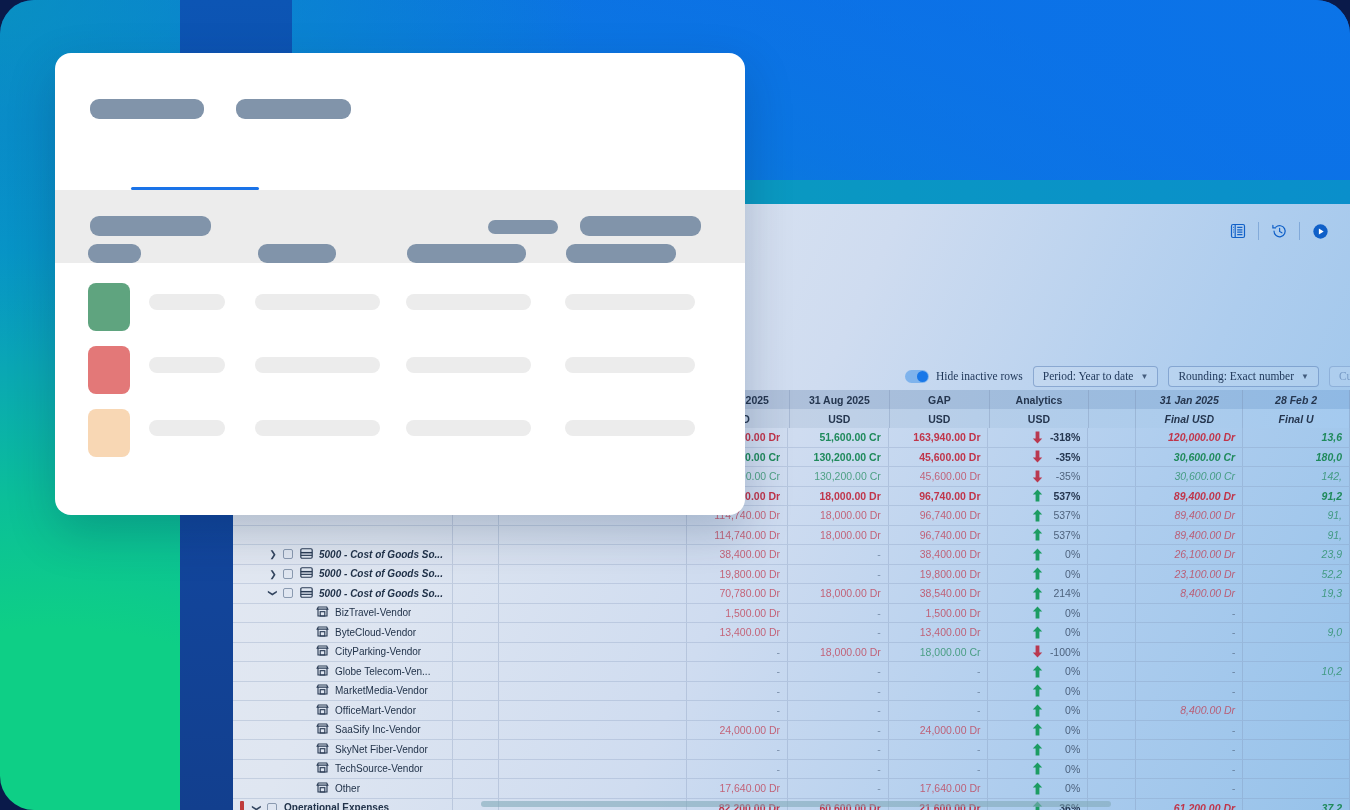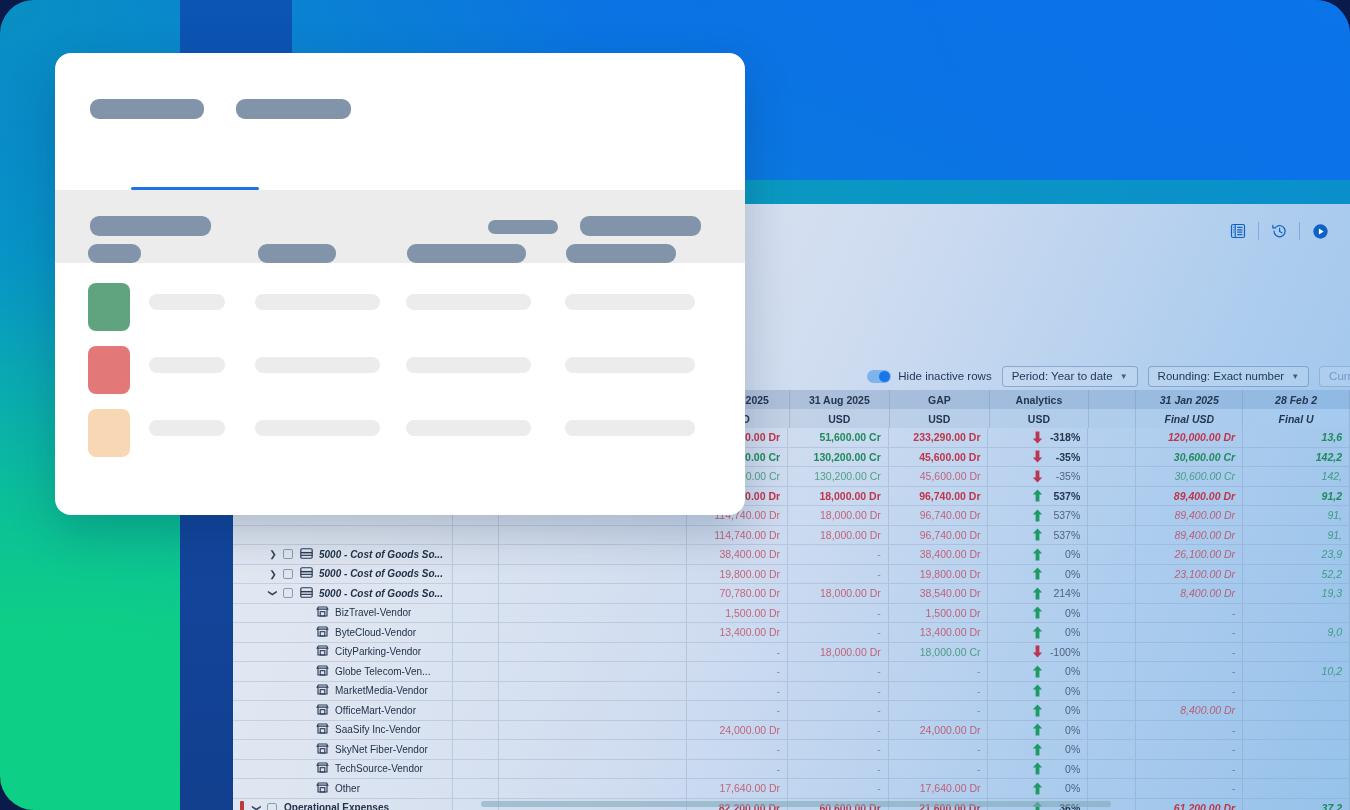--- a/index.html
+++ b/index.html
@@ -64,23 +64,24 @@
     color: #1060c8;
   }
   .icon-sep { width: 1px; height: 18px; background: rgba(30,90,170,.30); }
 
   
   #toolbar {
     position: absolute; left: 0; right: 0; top: 158px;
     height: 28px;
     display: flex; align-items: center; justify-content: flex-end;
     gap: 10px;
-    padding-right: 14px;
+    padding-right: 8px;
     font-size: 11.5px;
     color: #1d3557;
+    font-family: Liberation Serif, serif;
   }
   .toggle-wrap { display: flex; align-items: center; gap: 7px; }
   .toggle {
     width: 24px; height: 13px; border-radius: 7px;
     background: #7fb3ec; position: relative;
   }
   .toggle::after{
     content:""; position:absolute; right:1px; top:1px;
     width:11px; height:11px; border-radius:50%; background:#1877e8;
   }
@@ -279,21 +280,21 @@
             </div>
             <div class="c w-blank1"></div>
             <div class="c w-blank2"></div>
             <div class="c num w-num">
               <span class="dr bold">112,340.00 Dr</span>
             </div>
             <div class="c num w-num">
               <span class="cr bold">51,600.00 Cr</span>
             </div>
             <div class="c num w-gap">
-              <span class="dr bold">233,290.00 Dr</span>
+              <span class="dr bold">163,940.00 Dr</span>
             </div>
             <div class="c ana w-ana">
               <span class="arrow-dn">
                 <svg width="11" height="13" viewBox="0 0 11 13">
                   <polygon points="5.5,12.5 10.2,7.4 7.4,7.4 7.4,0.5 3.6,0.5 3.6,7.4 0.8,7.4" fill="#b9384f"></polygon>
                 </svg>
               </span>
               <span class="bold " style="color:#25364f">-318%</span>
             </div>
             <div class="c w-spacer"></div>
@@ -331,21 +332,21 @@
                   <polygon points="5.5,12.5 10.2,7.4 7.4,7.4 7.4,0.5 3.6,0.5 3.6,7.4 0.8,7.4" fill="#b9384f"></polygon>
                 </svg>
               </span>
               <span class="bold " style="color:#25364f">-35%</span>
             </div>
             <div class="c w-spacer"></div>
             <div class="c num w-fin">
               <span class="cr bold">30,600.00 Cr</span>
             </div>
             <div class="c num w-fin2">
-              <span class="cr bold">142,2</span>
+              <span class="cr bold">180,0</span>
             </div>
           </div>
           <div class="drow">
             <div class="c w-name">
               <div class="tree">
                 <span class="redmark hidden"></span>
                 <span style="display:inline-block;width:0px;"></span>
                 <span class="chev blank">❯</span>
                 <span class="cbox hidden"></span>
                 <span class="rlabel"></span>

